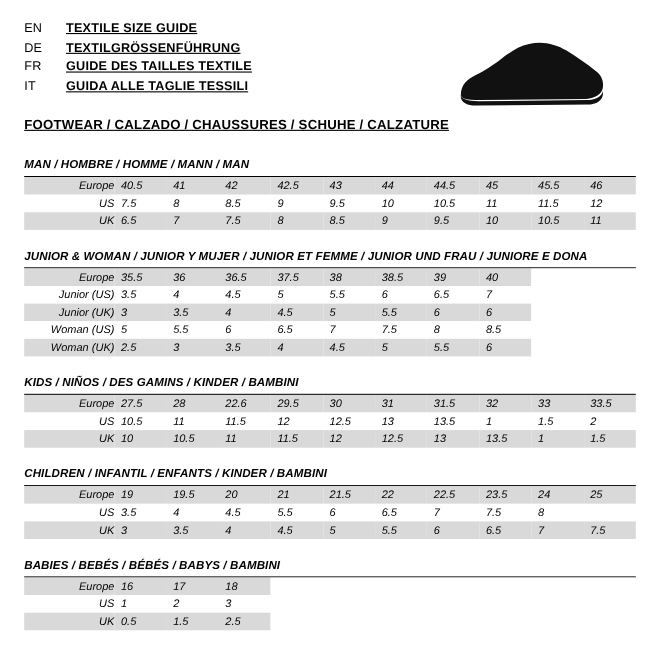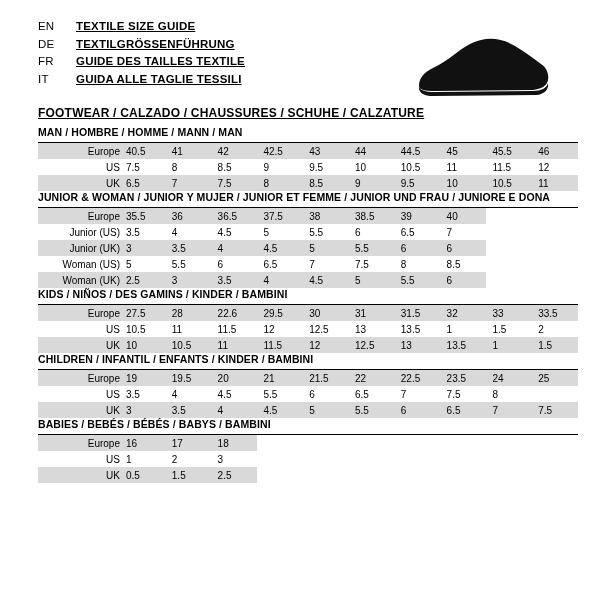--- a/index.html
+++ b/index.html
@@ -12,21 +12,21 @@
     background: #ffffff;
     font-family: "Liberation Sans", sans-serif;
     color: #000000;
     overflow: hidden;
   }
   .page {
     position: relative;
     width: 600px;
     height: 465px;
     box-sizing: border-box;
-    padding: 18px 22px 0 38px;
+    padding: 18px 22px 0 22px;
   }
   
   .header {
     position: relative;
     height: 108px;
   }
   .lang-list {
     display: block;
   }
   .lang-row {
@@ -55,20 +55,22 @@
   .shoe-wrap svg { display: block; }
   .footwear-title {
     margin-top: 18px;
     font-size: 12px;
     font-weight: bold;
     letter-spacing: 0.2px;
     text-decoration: underline;
   }
   
   .section {
+    margin-top: 18px;
+    font-style: italic;
   }
   .section-title {
     font-size: 10.5px;
     font-weight: bold;
     letter-spacing: 0.1px;
     padding-bottom: 4px;
     border-bottom: 1px solid #000;
     margin-bottom: 0;
   }
   table.sizes {

